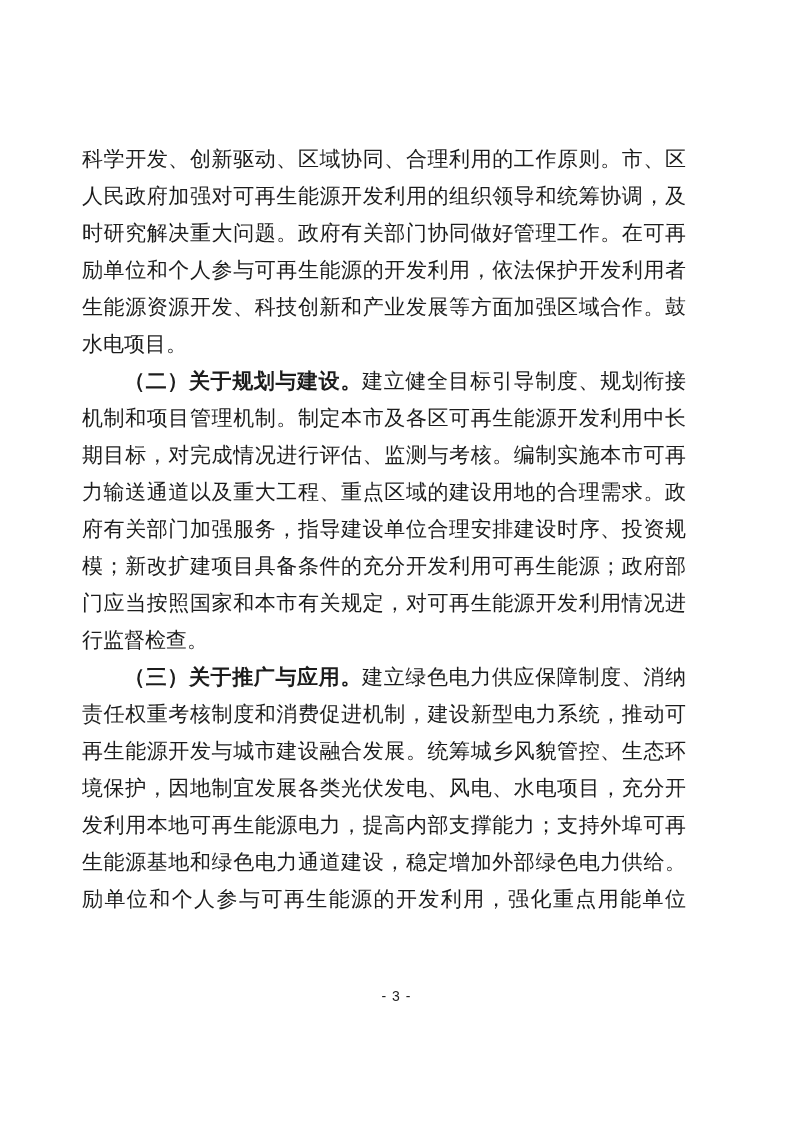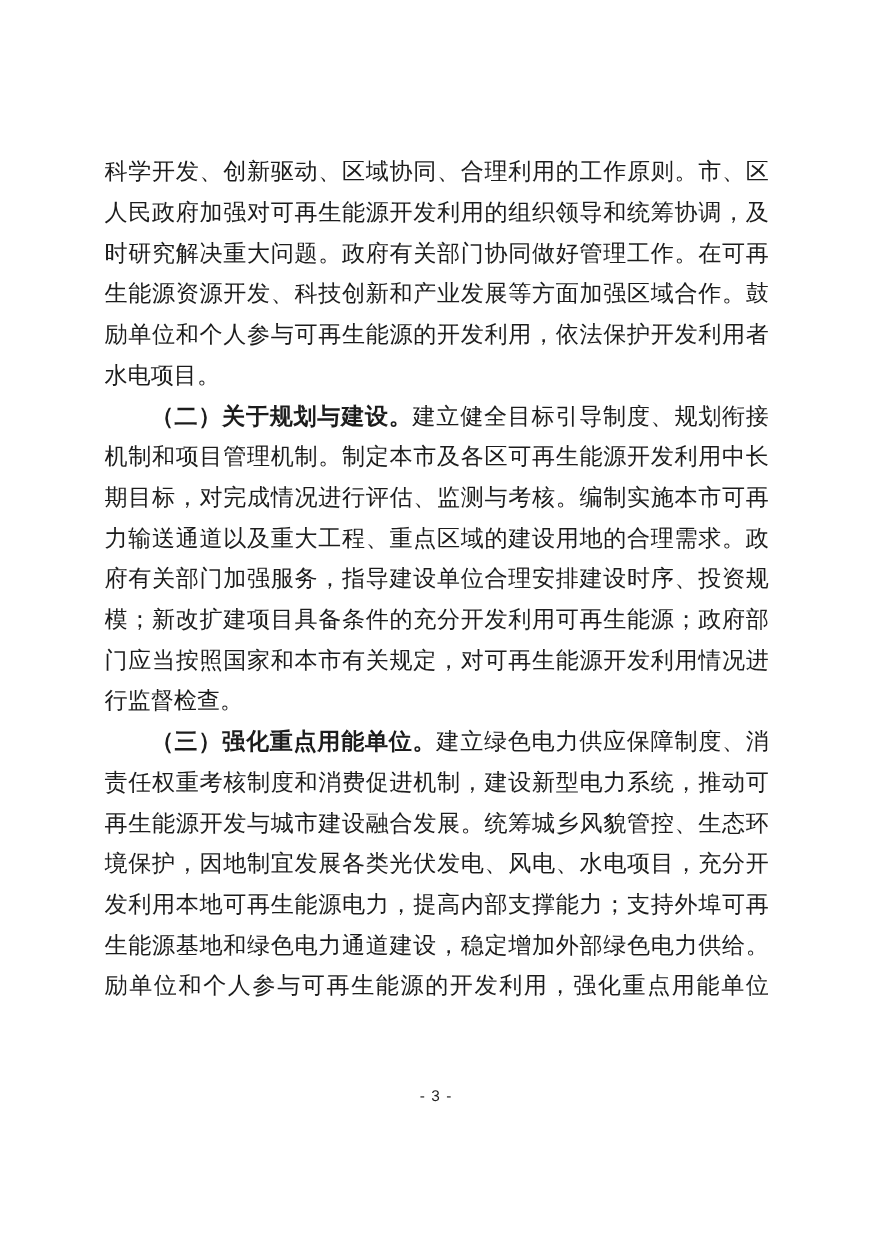--- a/index.html
+++ b/index.html
@@ -15,24 +15,23 @@
   }
   .page {
     position: relative;
     width: 793px;
     height: 1122px;
     background: #ffffff;
     overflow: hidden;
   }
   .textblock {
     position: absolute;
-    left: 95px;
+    left: 82px;
     top: 140px;
     width: 604px;
-    font-family: Liberation Mono, monospace;
   }
   .line {
     font-size: 21px;
     height: 37px;
     line-height: 37px;
     text-align: justify;
     text-align-last: justify;
     -moz-text-align-last: justify;
     text-justify: inter-character;
     overflow: hidden;
@@ -63,37 +62,37 @@
 </style>
 </head>
 <body>
 
 <div class="page">
   <div class="textblock">
 
     <div class="line">科学开发、创新驱动、区域协同、合理利用的工作原则。市、区</div>
     <div class="line">人民政府加强对可再生能源开发利用的组织领导和统筹协调，及</div>
     <div class="line">时研究解决重大问题。政府有关部门协同做好管理工作。在可再</div>
+    <div class="line">励单位和个人参与可再生能源的开发利用，依法保护开发利用者</div>
     <div class="line">生能源资源开发、科技创新和产业发展等方面加强区域合作。鼓</div>
-    <div class="line">励单位和个人参与可再生能源的开发利用，依法保护开发利用者</div>
     <div class="line end">水电项目。</div>
 
     <div class="line indent">
       <span class="bold">（二）关于规划与建设。</span><span>建立健全目标引导制度、规划衔接</span>
     </div>
     <div class="line">机制和项目管理机制。制定本市及各区可再生能源开发利用中长</div>
     <div class="line">期目标，对完成情况进行评估、监测与考核。编制实施本市可再</div>
     <div class="line">力输送通道以及重大工程、重点区域的建设用地的合理需求。政</div>
     <div class="line">府有关部门加强服务，指导建设单位合理安排建设时序、投资规</div>
     <div class="line">模；新改扩建项目具备条件的充分开发利用可再生能源；政府部</div>
     <div class="line">门应当按照国家和本市有关规定，对可再生能源开发利用情况进</div>
     <div class="line end">行监督检查。</div>
 
     <div class="line indent">
-      <span class="bold">（三）强化重点用能单位。</span><span>建立绿色电力供应保障制度、消纳</span>
+      <span class="bold">（三）关于推广与应用。</span><span>建立绿色电力供应保障制度、消纳</span>
     </div>
     <div class="line">责任权重考核制度和消费促进机制，建设新型电力系统，推动可</div>
     <div class="line">再生能源开发与城市建设融合发展。统筹城乡风貌管控、生态环</div>
     <div class="line">境保护，因地制宜发展各类光伏发电、风电、水电项目，充分开</div>
     <div class="line">发利用本地可再生能源电力，提高内部支撑能力；支持外埠可再</div>
     <div class="line">生能源基地和绿色电力通道建设，稳定增加外部绿色电力供给。</div>
     <div class="line">励单位和个人参与可再生能源的开发利用，强化重点用能单位</div>
 
   </div>
 

